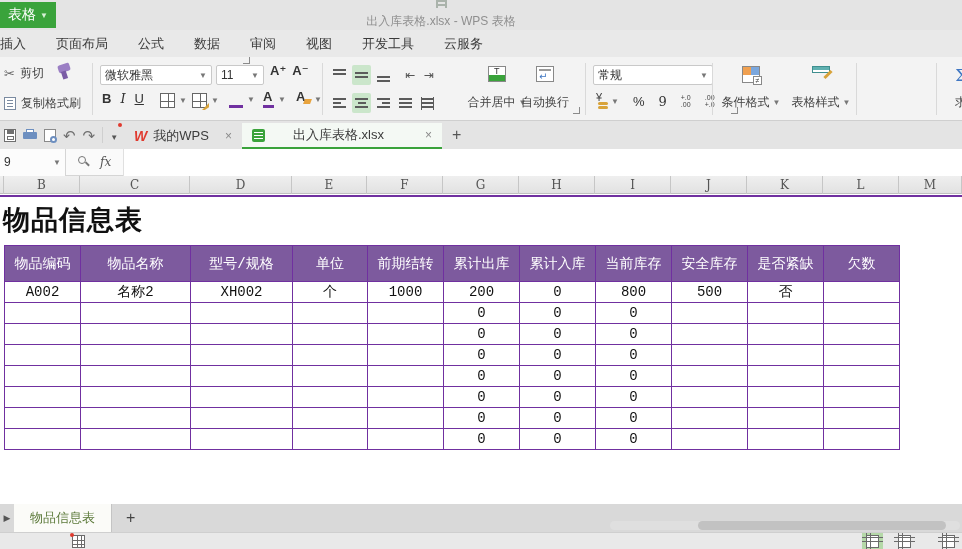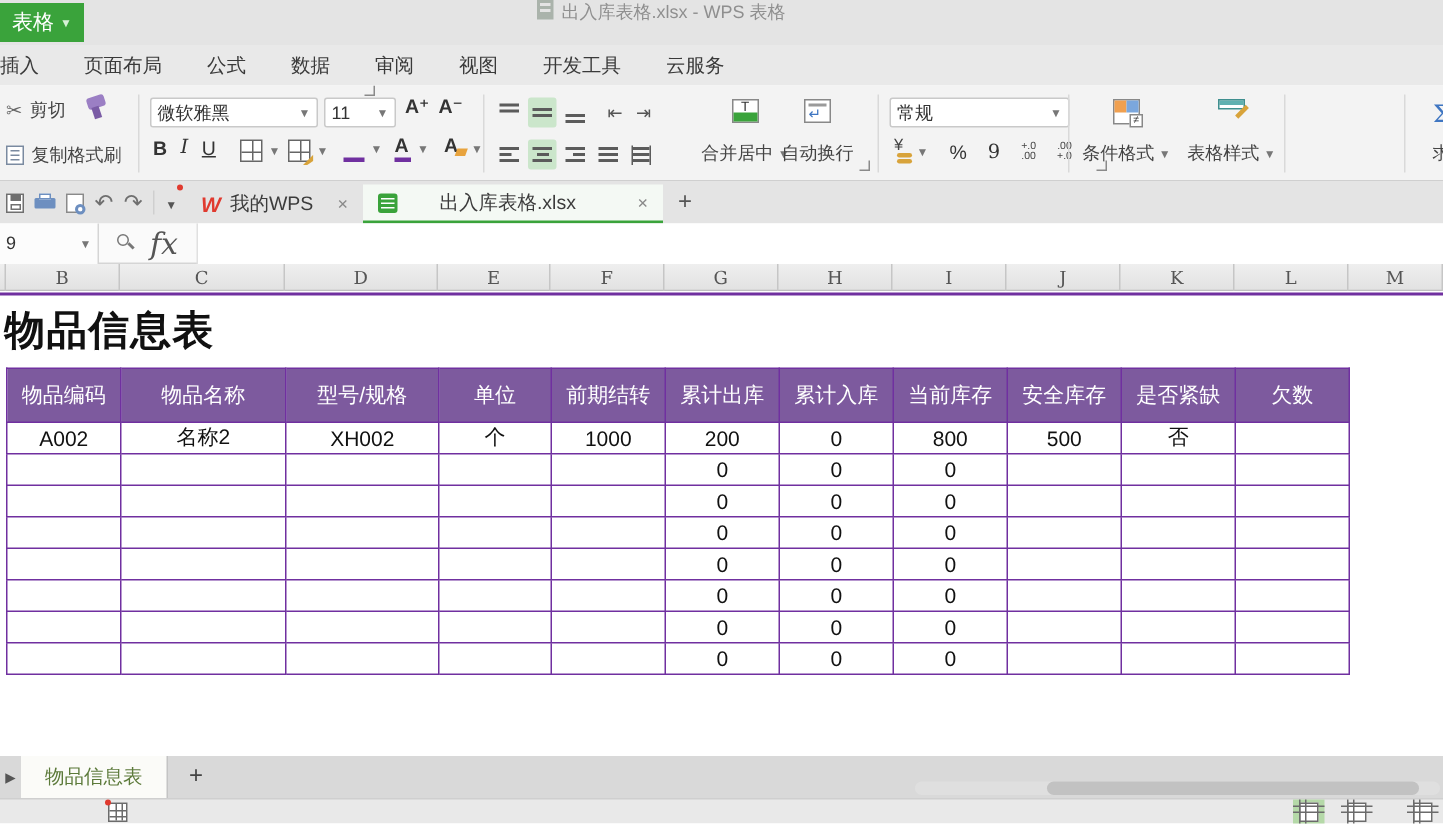--- a/index.html
+++ b/index.html
@@ -6,22 +6,22 @@
   html,body { width:962px; height:549px; overflow:hidden;
     font-family:"Liberation Sans","DejaVu Sans",sans-serif; background:#fff; }
   .abs { position:absolute; }
   #stage { position:relative; width:962px; height:549px; background:#fff;border-radius:29px; }
 
   
   #titlebar { left:0; top:0; width:962px; height:30px; background:#e4e4e4; }
   #appbtn { left:0; top:2px; width:56px; height:26px; background:#3aa33b; color:#fff;
     font-size:14px; display:flex; align-items:center; justify-content:center; gap:4px; cursor:default; }
   #appbtn .car { font-size:8px; color:#d6f0d6; }
-  #wintitle { left:0; top:0; width:882px; height:30px; display:flex; align-items:flex-start;
-    justify-content:center; color:#8f8f8f; font-size:12px; gap:5px; }
+  #wintitle { left:0; top:0; width:882px; height:30px; display:flex; align-items:center;
+    justify-content:center; color:#8f8f8f; font-size:12px; gap:5px;flex-direction:column; }
   .docico { width:11px; height:13px; background:#aab3ab; position:relative; display:inline-block; }
   .docico:before { content:""; position:absolute; left:2px; top:2px; width:7px; height:2px; background:#e4e4e4; }
   .docico:after { content:""; position:absolute; left:2px; top:6px; width:7px; height:2px; background:#e4e4e4; }
 
   
   #menubar { left:0; top:30px; width:962px; height:27px; background:#e9e9e9;
     display:flex; align-items:center; gap:30px; }
   .menu-item { font-size:13px; color:#3a3a3a; cursor:default; white-space:nowrap; }
 
   
@@ -70,34 +70,34 @@
   .xlsico { width:13px; height:13px; background:#3aa33b; border-radius:2px; position:relative; }
   .xlsico:before { content:""; position:absolute; left:2px; top:3px; right:2px; height:1px; background:#fff; box-shadow:0 3px 0 #fff, 0 6px 0 #fff; }
   .plus { font-size:16px; color:#555; margin-left:10px; }
 
   
   #fbar { left:0; top:149px; width:962px; height:27px; background:#fafafa; border-bottom:1px solid #d5d5d5;
     display:flex; align-items:center; }
   #namebox { width:66px; height:27px; border-right:1px solid #d5d5d5; display:flex; align-items:center;
     padding:0 4px; font-size:12px; color:#333; justify-content:space-between; background:#fcfcfc; }
   #fxzone { display:flex; align-items:center; gap:10px; padding:0 12px; height:27px; border-right:1px solid #e0e0e0; }
-  .fx { font-family:"DejaVu Serif",serif; font-style:italic; font-size:20px; color:#555; }
+  .fx { font-family:"DejaVu Serif",serif; font-style:italic; font-size:12px; color:#555; }
   #formula-input { flex:1; height:27px; background:#fff; }
 
   
   #colheads { left:0; top:176px; width:962px; height:18px; display:flex;
     background:linear-gradient(#efefef,#e2e2e2); border-bottom:1px solid #c0c0c0; }
   .colh { border-right:1px solid #c6c6c6; font-family:"DejaVu Serif",serif; font-size:12px;
     color:#555; display:flex; align-items:center; justify-content:center; height:18px; }
 
   
   #sheet { left:0; top:194px; width:962px; height:310px; background:#fff; overflow:hidden; }
   #topline { left:0; top:1px; width:962px; height:2px; background:#7030a0; }
   #sheet-title { left:3px; top:8px; font-size:27px; font-weight:bold; color:#111; letter-spacing:1px; }
-  #items-table { position:absolute; left:4px; top:51px; border-collapse:collapse; }
+  #items-table { position:absolute; left:4px; top:51px; border-collapse:collapse;font-family:Liberation Mono, monospace; }
   #items-table th { background:#7d5a9e; color:#fff; font-weight:normal; font-size:14px;
     height:36px; border:1px solid #7030a0; text-align:center; }
   #items-table td { height:21px; border:1px solid #7030a0; font-size:14px; color:#111;
     text-align:center; background:#fff; }
 
   
   #sheettabs { left:0; top:504px; width:962px; height:28px; background:#d9d9d9;
     display:flex; align-items:stretch; }
   .navarr { width:14px; display:flex; align-items:center; justify-content:center;
     font-size:9px; color:#555; }

